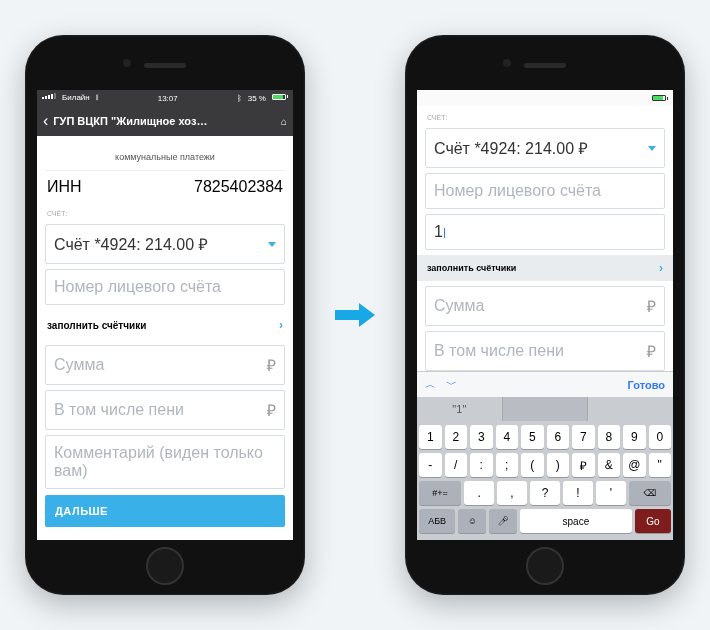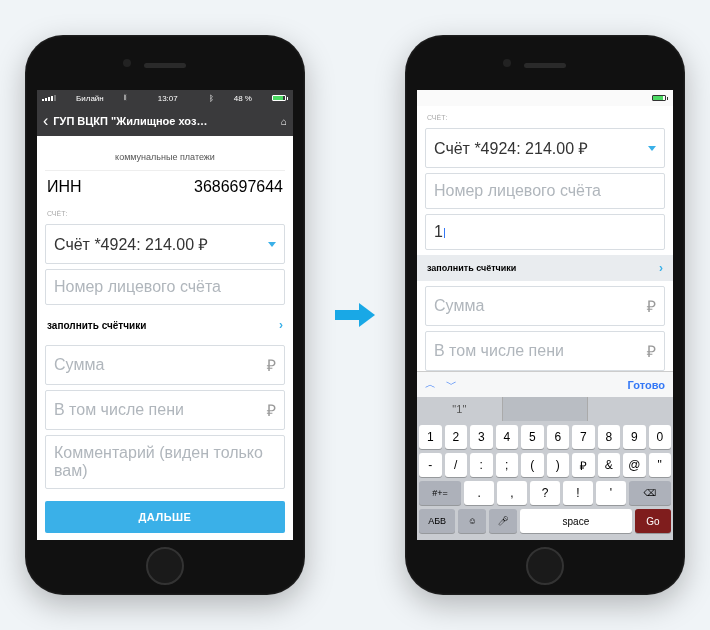--- a/index.html
+++ b/index.html
@@ -6,37 +6,37 @@
   body { background: #f0f4f7; display: flex; align-items: center; justify-content: center; min-height: 630px; gap: 30px; padding: 20px; }
   .phone {
     width: 280px; height: 560px; background: #111; border-radius: 38px;
     padding: 55px 12px; position: relative; box-shadow: 0 10px 30px rgba(0,0,0,.25), inset 0 0 3px rgba(255,255,255,.15);
   }
   .speaker { position: absolute; top: 28px; left: 50%; transform: translateX(-50%); width: 42px; height: 5px; background: #2a2a2a; border-radius: 3px; }
   .camera { position: absolute; top: 24px; left: 98px; width: 8px; height: 8px; background: #222; border-radius: 50%; }
   .home { position: absolute; bottom: 10px; left: 50%; transform: translateX(-50%); width: 38px; height: 38px; border: 2px solid #333; border-radius: 50%; background: #1a1a1a; }
   .screen { width: 100%; height: 100%; background: #fff; overflow: hidden; display: flex; flex-direction: column; font-size: 10px; }
   .status-bar { height: 16px; background: #3a3a3c; color: #fff; display: flex; align-items: center; padding: 0 5px; font-size: 8px; justify-content: space-between; }
-  .status-left, .status-right { display: flex; align-items: center; gap: 20px; }
+  .status-left, .status-right { display: flex; align-items: flex-start; gap: 6px; }
   .status-bar.light { background: #fafafa; color: #333; }
   .nav { background: #3a3a3c; color: #fff; height: 30px; display: flex; align-items: center; padding: 0 6px; gap: 5px; }
   .nav-title { flex: 1; font-size: 11px; font-weight: 600; white-space: nowrap; overflow: hidden; text-overflow: ellipsis; }
   .content { flex: 1; background: #fff; overflow-y: auto; padding: 0 8px; }
   .section-header { font-size: 9px; color: #555; padding: 8px 2px; border-bottom: 1px solid #eee; text-align: center; margin-top: 8px; }
   .row { display: flex; justify-content: space-between; padding: 7px 2px; font-size: 16px; border-bottom: 1px solid; border-color: transparent; }
   .label-small { font-size: 7px; color: #aaa; text-transform: uppercase; padding: 6px 2px 2px; }
   .select-box, .input-box {
     border: 1px solid #d8dde2; border-radius: 2px; padding: 8px; font-size: 16px;
     display: flex; justify-content: space-between; align-items: center; margin: 5px 0; color: #333;
   }
   .input-box.placeholder { color: #b0b6bc; }
   .chev-down { width: 0; height: 0; border-left: 4px solid transparent; border-right: 4px solid transparent; border-top: 5px solid #3ab0e8; }
   .chev-right { color: #3ab0e8; font-size: 12px; }
   .link-row { display: flex; justify-content: space-between; align-items: center; padding: 8px 2px; font-size: 10px; font-weight: 600; }
-  .btn-primary { background: #3ab0e8; color: #fff; text-align: center; padding: 10px; font-size: 11px; font-weight: 600; margin: 12px 0; border-radius: 2px; letter-spacing: .5px; }
+  .btn-primary { background: #3ab0e8; color: #fff; padding: 10px; font-size: 11px; font-weight: 600; margin: 6px 0; border-radius: 2px; letter-spacing: .5px; }
   .currency { color: #999; }
   .arrow-connector { width: 40px; height: 30px; fill: #19a8e6; }
   .kb-accessory { background: #f6f7f8; border-top: 1px solid #ccc; height: 26px; display: flex; align-items: center; justify-content: space-between; padding: 0 8px; font-size: 11px; }
   .kb-arrows { color: #3478f6; display: flex; gap: 10px; }
   .done-btn { color: #3478f6; font-weight: 600; }
   .suggestion-bar { background: #c9ccd1; height: 24px; display: flex; }
   .suggestion { flex: 1; display: flex; align-items: center; justify-content: center; font-size: 11px; color: #555; }
   .suggestion.mid { background: #b9bdc3; border-left: 1px solid #aaa; border-right: 1px solid #aaa; }
   .keyboard { background: #c9ccd1; padding: 4px 2px 3px; }
   .kb-row { display: flex; gap: 3px; margin-bottom: 4px; justify-content: center; }
@@ -69,39 +69,39 @@
             <span></span>
             <span></span>
             <span></span>
           </span>
         <span>Билайн</span>
         <span>⧛</span>
       </div>
       <span>13:07</span>
       <div class="status-right">
         <span>ᛒ</span>
-        <span>48 %</span>
+        <span>35 %</span>
         <span class="battery">
             <span class="batt-body">
               <span class="batt-fill"></span>
             </span>
             <span class="batt-tip"></span>
           </span>
       </div>
     </div>
     <div class="nav">
       <span style="font-size:16px">‹</span>
       <span class="nav-title">ГУП ВЦКП "Жилищное хоз…</span>
       <span>⌂</span>
     </div>
     <div class="content">
       <div class="section-header">коммунальные платежи</div>
       <div class="row">
         <span>ИНН</span>
-        <span>3686697644</span>
+        <span>7825402384</span>
       </div>
       <div class="label-small">СЧЁТ:</div>
       <div class="select-box">
         <span>Счёт *4924: 214.00 ₽</span>
         <span class="chev-down"></span>
       </div>
       <div class="input-box placeholder">
         <span>Номер лицевого счёта</span>
       </div>
       <div class="link-row">

